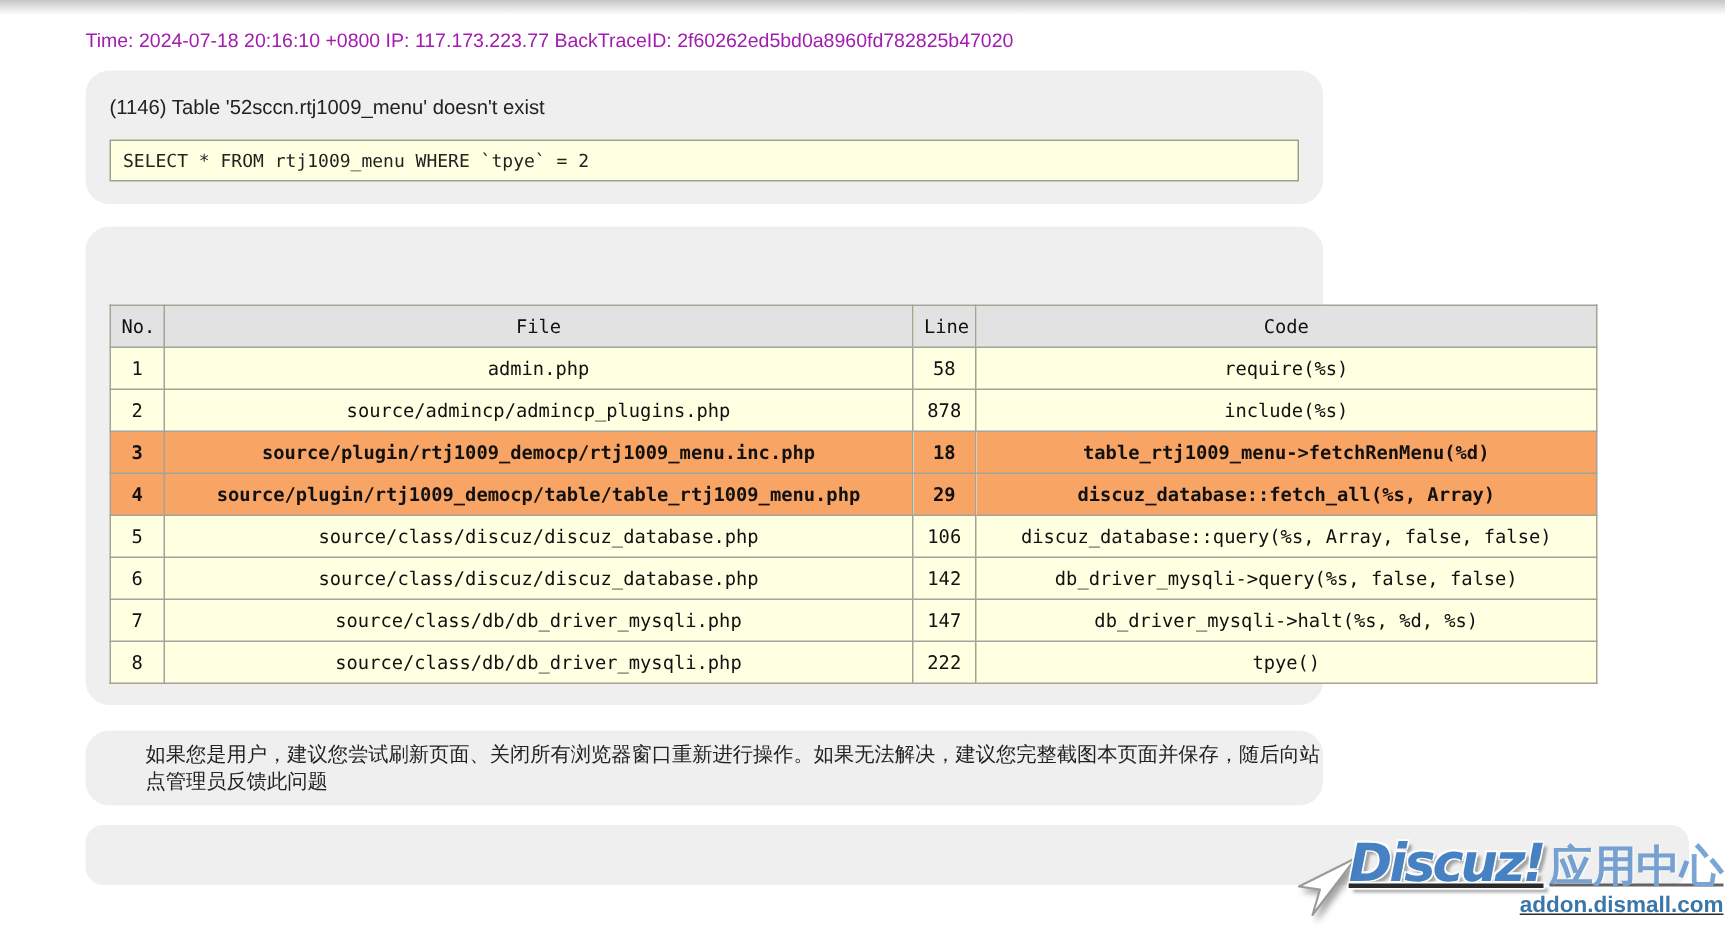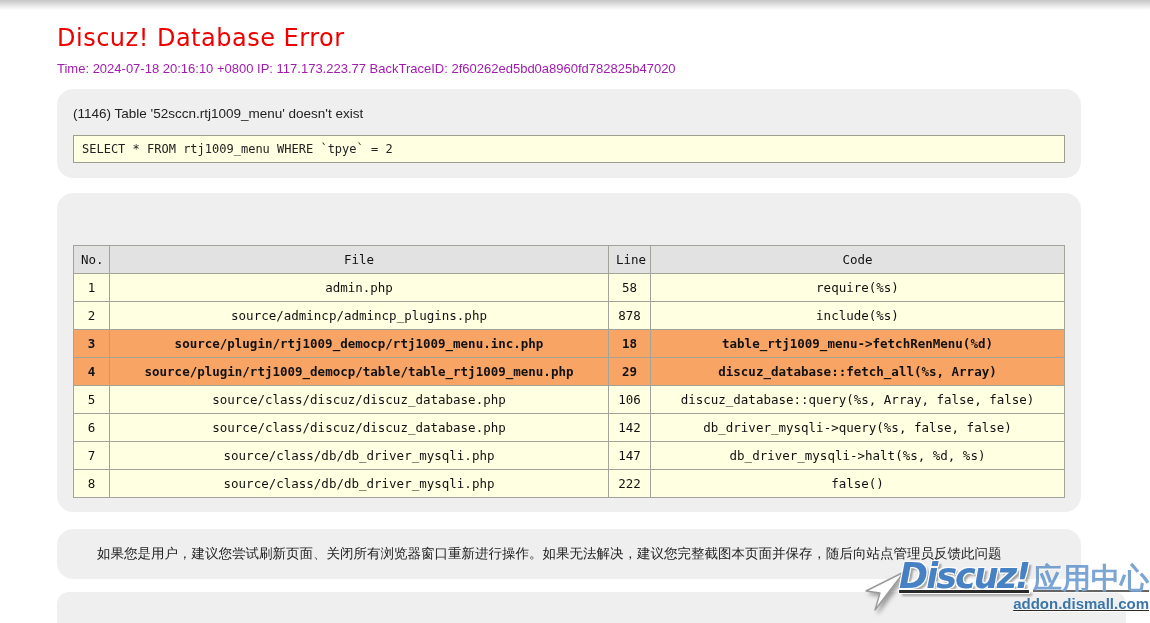--- a/index.html
+++ b/index.html
@@ -7,21 +7,21 @@
     --c-row_highlight:#f8a465; --c-header_bg:#e2e2e2; --c-border:#9a9a9a;
     --c-brand_blue:#3a79c0; --c-site_blue:#2d6ca3;
   }
   *{box-sizing:border-box;}
   html,body{margin:0;padding:0;background:#fff;}
   body{width:1150px;height:623px;overflow:hidden;font-family:"Liberation Sans",sans-serif;color:#1a1a1a;}
   .top-edge{height:10px;background:linear-gradient(to bottom,#c6c6c6,#ffffff);}
   .page{position:relative;width:1150px;height:613px;padding-left:57px;overflow:hidden;}
   .page-title{margin:14px 0 0 0;font-family:"DejaVu Sans",sans-serif;font-weight:500;font-size:24px;line-height:28px;color:var(--c-title);letter-spacing:0.5px;}
   .meta-line{margin-top:9px;font-size:13px;line-height:15px;color:#a21caf;}
-  .gbox{width:1024px;background:var(--c-box_bg);border-radius:16px;}
+  .gbox{width:825px;background:var(--c-box_bg);border-radius:16px;}
   .error-box{margin-top:13px;padding:17px 16px 15px 16px;}
   .error-message{font-size:13.5px;color:#222;}
   .sql-box{margin-top:14px;background:var(--c-sql_bg);border:1px solid #9f9f8f;padding:5px 8px;font-family:"DejaVu Sans Mono","Liberation Mono",monospace;font-size:12px;line-height:16px;color:#222;}
   .debug-box{margin-top:15px;padding:26px 16px 14px 16px;}
   .debug-heading{font-size:15px;font-weight:bold;line-height:16px;color:#111;}
   table.debug{margin-top:26px;border-collapse:collapse;table-layout:fixed;width:991px;background:var(--c-row_yellow);
     font-family:"DejaVu Sans Mono","Liberation Mono",monospace;font-size:12.5px;}
   table.debug th,table.debug td{border:1px solid #a3a39a;padding:5px 7px;line-height:17px;text-align:center;
     font-weight:normal;white-space:nowrap;overflow:hidden;color:#111;}
   table.debug th{background:var(--c-header_bg);}
@@ -39,21 +39,20 @@
   .site-line{margin-top:1px;font-size:15px;font-weight:bold;color:var(--c-site_blue);text-shadow:0 1px 0 #fff;}
   .cursor-wrap{position:absolute;left:860px;top:556px;width:48px;height:48px;filter:drop-shadow(3px 3px 2px rgba(100,100,100,.6));}
 </style>
 </head>
 <body>
 
 <div class="top-edge"></div>
 
 <div class="page">
 
-  <h1 class="page-title">Discuz! Database Error</h1>
 
   <div class="meta-line">Time: 2024-07-18 20:16:10 +0800 IP: 117.173.223.77 BackTraceID: 2f60262ed5bd0a8960fd782825b47020</div>
 
   <div class="gbox error-box">
     <div class="error-message">(1146) Table '52sccn.rtj1009_menu' doesn't exist</div>
     <div class="sql-box">
       <span>SELECT * FROM rtj1009_menu WHERE `tpye` = 2</span>
     </div>
   </div>
 
@@ -113,21 +112,21 @@
           <tr>
             <td>7</td>
             <td>source/class/db/db_driver_mysqli.php</td>
             <td>147</td>
             <td>db_driver_mysqli-&gt;halt(%s, %d, %s)</td>
           </tr>
           <tr>
             <td>8</td>
             <td>source/class/db/db_driver_mysqli.php</td>
             <td>222</td>
-            <td>false()</td>
+            <td>tpye()</td>
           </tr>
         </tbody>
     </table>
   </div>
 
   <div class="gbox notice-box">
     <span>如果您是用户，建议您尝试刷新页面、关闭所有浏览器窗口重新进行操作。如果无法解决，建议您完整截图本页面并保存，随后向站点管理员反馈此问题</span>
   </div>
 
   <div class="footer-box"></div>

